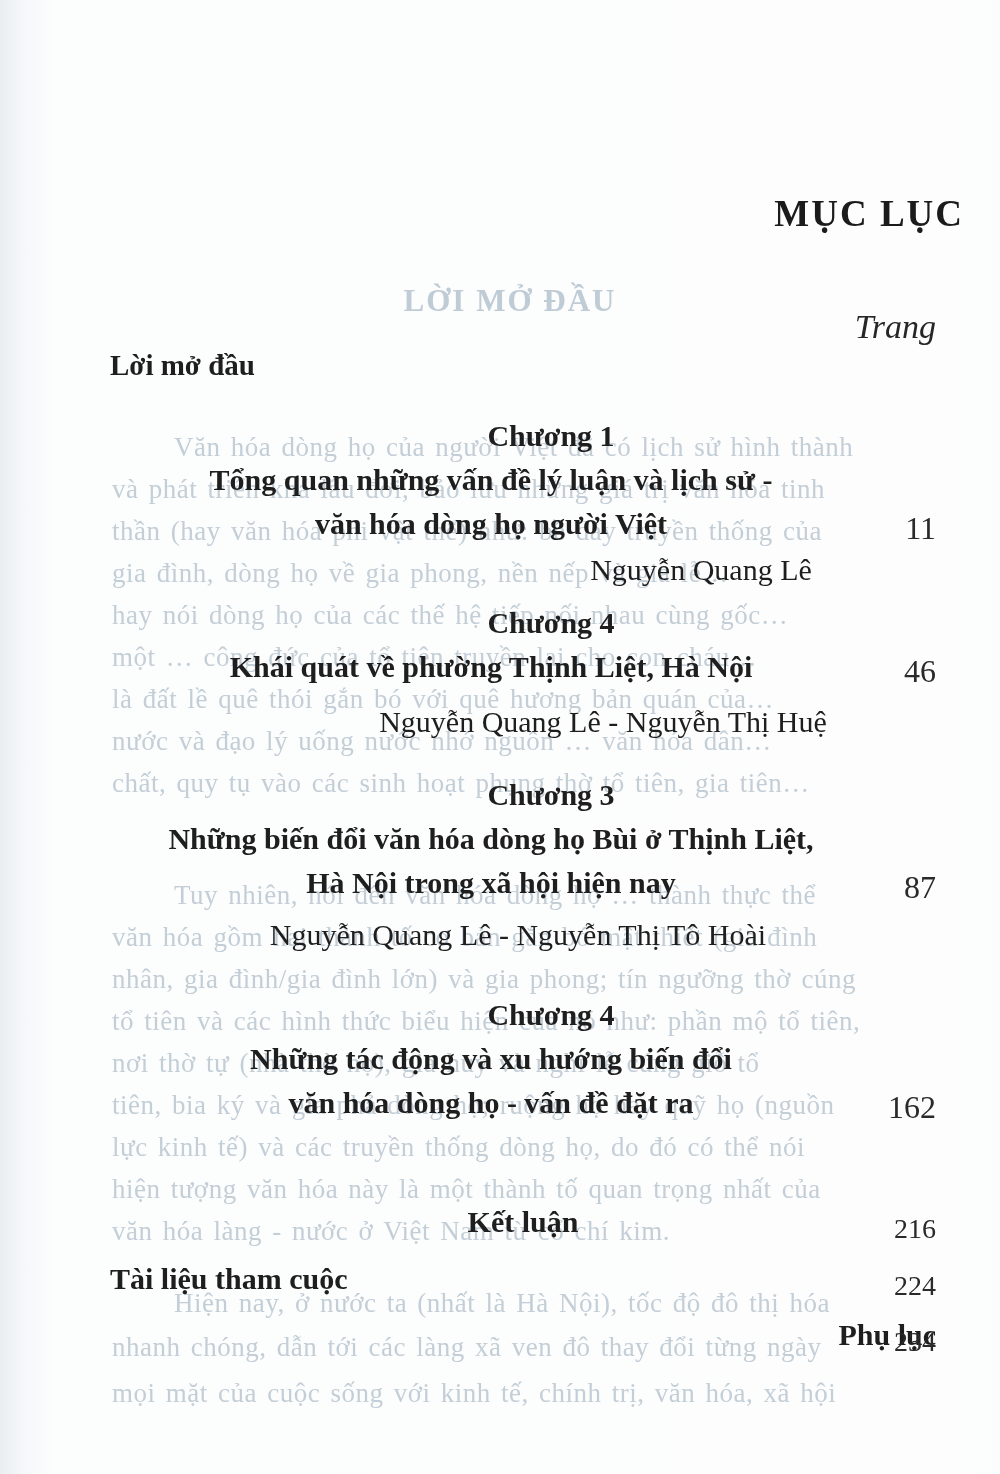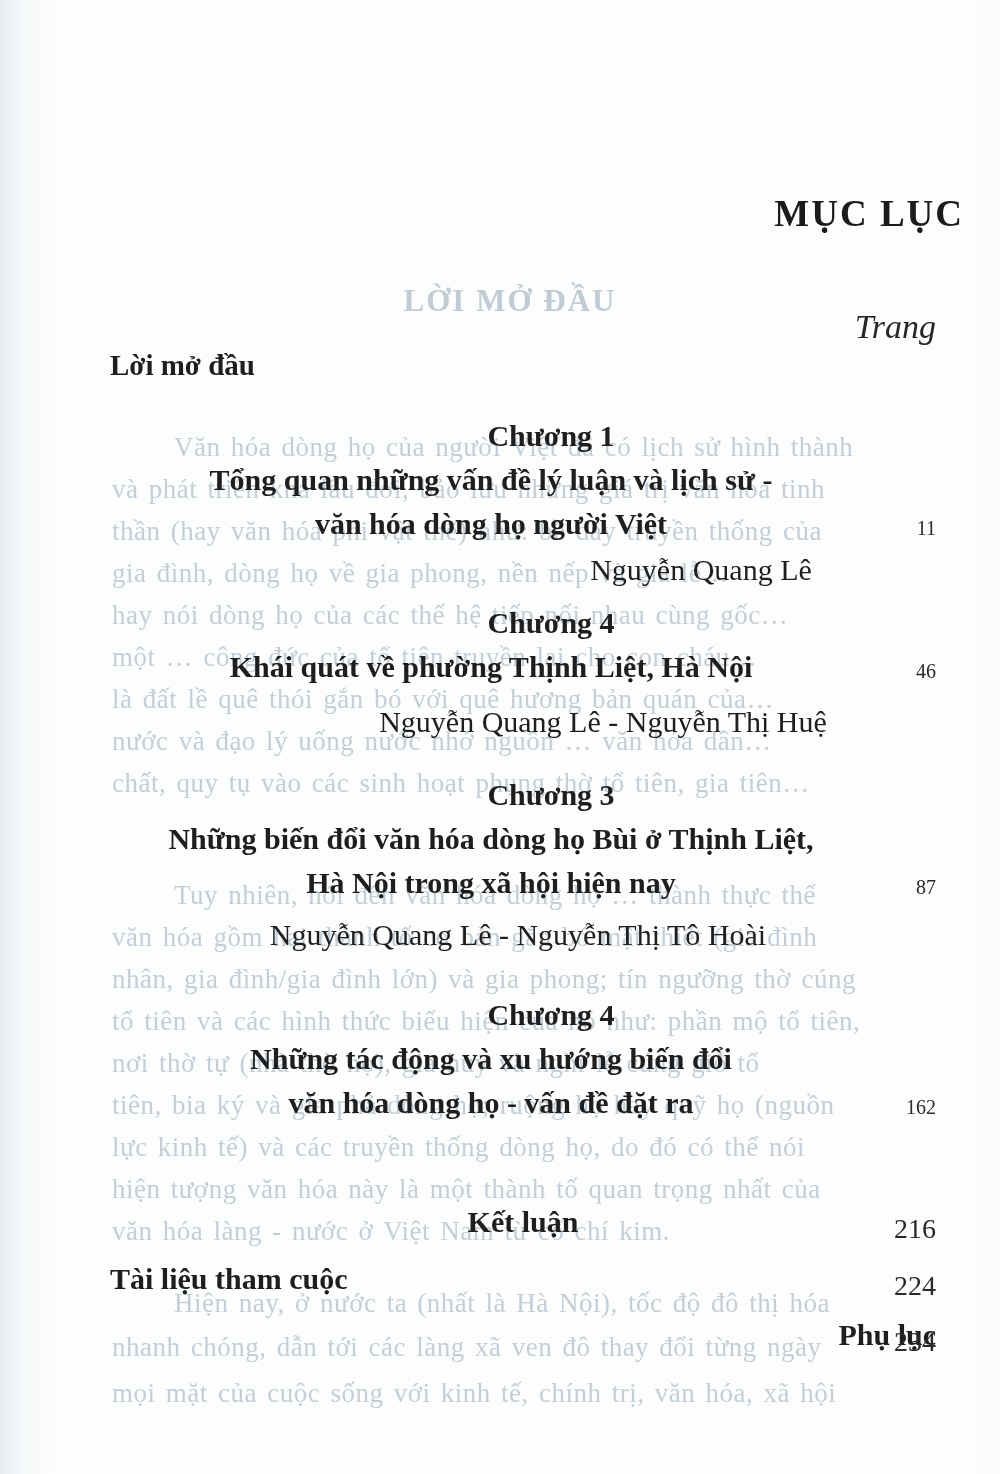--- a/index.html
+++ b/index.html
@@ -47,21 +47,21 @@
   .ch-4{top:993px;}
   .ch-heading{font-weight:bold;text-align:center;transform:translateX(28px);}
   .ch-title{font-weight:bold;text-align:center;transform:translateX(-32px);}
   .ch-authors{text-align:center;margin-top:8px;}
   .ch-1 .ch-authors{transform:translateX(178px);margin-top:2px;}
   .ch-2 .ch-authors{transform:translateX(80px);margin-top:11px;}
   .ch-3 .ch-authors{transform:translateX(-5px);}
   .ch-4 .ch-authors{transform:translateX(48px);margin-top:15px;}
   .pagenum{
     position:absolute;right:0;
-    font-weight:normal;font-size:20px;color:#2a2a2a;
+    font-weight:normal;font-size:32px;color:#2a2a2a;
   }
   .pn-line2{top:92px;}
   .pn-line1{top:48px;}
   .back-row{font-size:30px;}
   .back-label{font-weight:bold;}
   .back-page{position:absolute;right:0;top:8px;font-size:28px;font-weight:normal;color:#2a2a2a;}
   .br-0{top:1205px;text-align:center;}
   .br-1{top:1262px;}
   .br-2{top:1318px;text-align:right;}
 </style>

